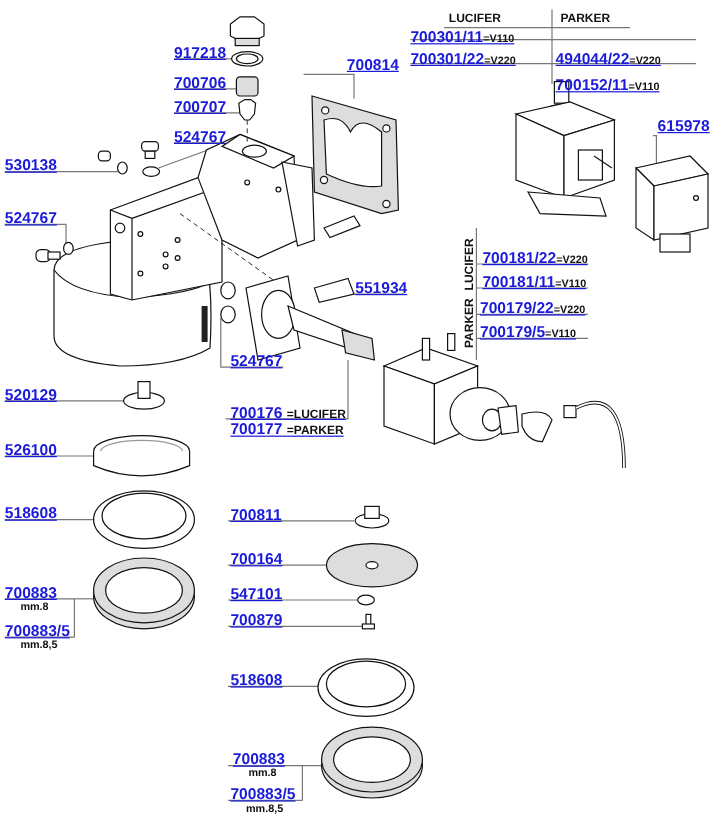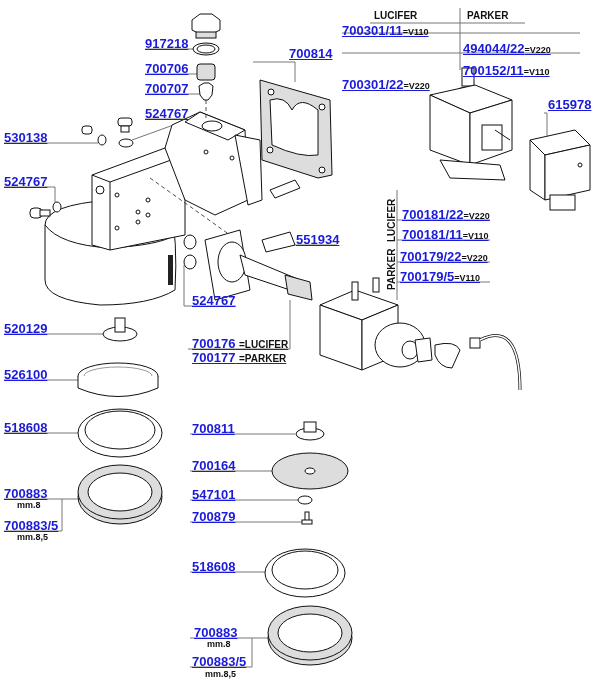--- a/index.html
+++ b/index.html
@@ -182,21 +182,21 @@
     <ellipse class="pg" cx="310" cy="633" rx="42" ry="27"></ellipse>
     <ellipse fill="#fff" stroke="#111" cx="310" cy="633" rx="32" ry="19"></ellipse>
   </g>
 </svg>
 
 <div class="hdr" style="left:374px; top:10px;">LUCIFER</div>
 <div class="hdr" style="left:467px; top:10px;">PARKER</div>
 
 <a class="lbl" style="left:342px; top:24px;"><span>700301/11</span><span class="sfx">=V110</span></a>
 <a class="lbl" style="left:463px; top:24px;margin-top:40px;"><span>700152/11</span><span class="sfx">=V110</span></a>
-<a class="lbl" style="left:342px; top:42px;margin-top:36px;"><span>700301/22</span><span class="sfx">=V220</span></a>
+<a class="lbl" style="left:342px; top:42px;"><span>700301/22</span><span class="sfx">=V220</span></a>
 <a class="lbl" style="left:463px; top:42px;"><span>494044/22</span><span class="sfx">=V220</span></a>
 
 <div class="vhdr" style="left:386px; top:242px;">LUCIFER</div>
 <div class="vhdr" style="left:386px; top:290px;">PARKER</div>
 
 <a class="lbl" style="left:402px; top:208px;"><span>700181/22</span><span class="sfx">=V220</span></a>
 <a class="lbl" style="left:402px; top:228px;"><span>700181/11</span><span class="sfx">=V110</span></a>
 <a class="lbl" style="left:400px; top:250px;"><span>700179/22</span><span class="sfx">=V220</span></a>
 <a class="lbl" style="left:400px; top:270px;"><span>700179/5</span><span class="sfx">=V110</span></a>
 

